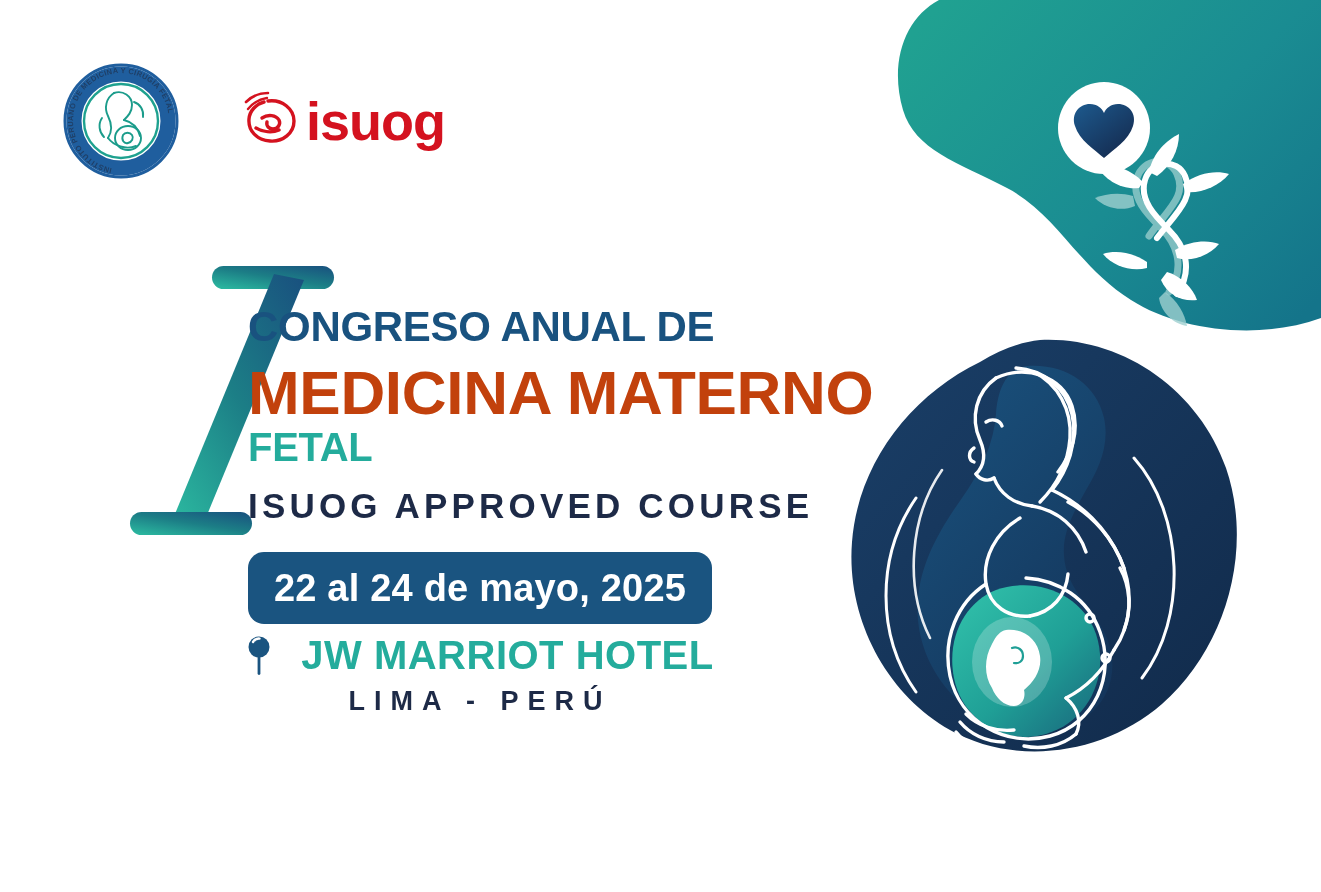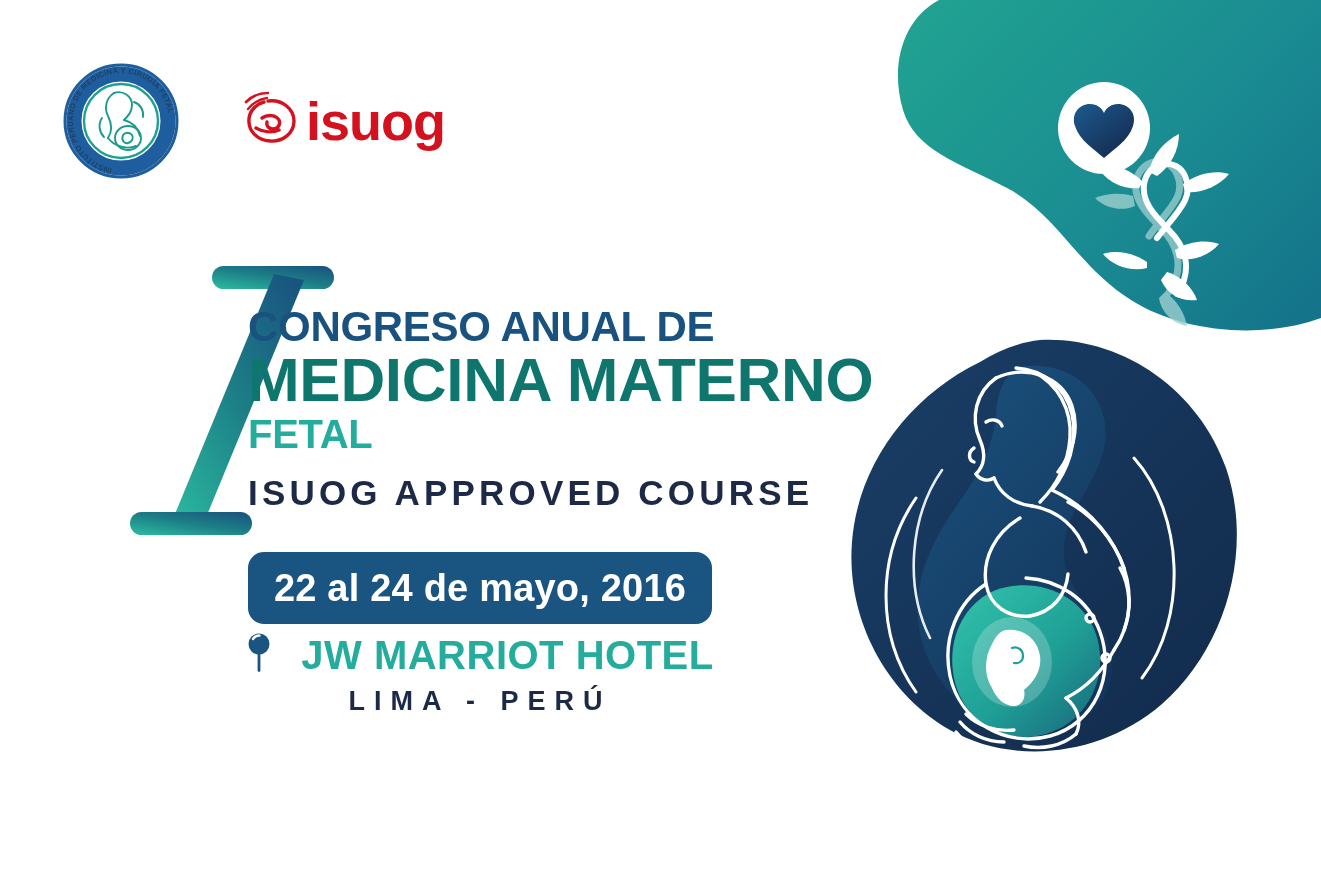--- a/index.html
+++ b/index.html
@@ -65,22 +65,22 @@
     line-height: 0.98;
     white-space: nowrap;
     margin: 0;
   }
   .tl-1 {
     font-size: 42px;
     color: #19527f;
   }
   .tl-2 {
     font-size: 62px;
-    color: #0f766e;
-    margin-top: 3px;
+    color: #c2410c;
+    margin-top: 16px;
   }
   .tl-3 {
     font-size: 40px;
     color: #24ac9c;
     margin-top: 4px;
   }
   .subtitle {
     margin: 19px 0 0 0;
     font-size: 35px;
     font-weight: 700;
@@ -110,20 +110,21 @@
     white-space: nowrap;
   }
 
   
   .venue-row {
     position: absolute;
     left: 248px;
     top: 633px;
     width: 464px;
     display: flex;
+    align-items: center;
     justify-content: center;
     gap: 29px;
   }
   .pin-icon { width: 26px; height: 40px; display: block; flex: none; }
   .venue-name {
     font-size: 40px;
     font-weight: 700;
     color: #24ac9c;
     letter-spacing: 0.5px;
     white-space: nowrap;
@@ -328,21 +329,21 @@
     <div class="title-lines">
       <p class="tl tl-1">CONGRESO ANUAL DE</p>
       <p class="tl tl-2">MEDICINA MATERNO</p>
       <p class="tl tl-3">FETAL</p>
       <p class="subtitle">ISUOG APPROVED COURSE</p>
     </div>
 
   </div>
 
   <div class="date-badge">
-    <span>22 al 24 de mayo, 2016</span>
+    <span>22 al 24 de mayo, 2025</span>
   </div>
 
   <div class="venue-row">
     <svg class="pin-icon" viewBox="0 0 26 40" xmlns="http://www.w3.org/2000/svg">
       <circle cx="13" cy="11" r="10.5" fill="#1a5480"></circle>
       <path d="M 7 6 C 8.5 3.6 11 2.4 13.5 2.6" fill="none" stroke="#ffffff" stroke-width="2.4" stroke-linecap="round"></path>
       <rect x="11.6" y="18" width="2.8" height="21" rx="1.4" fill="#1a5480"></rect>
     </svg>
     <div class="venue-name">JW MARRIOT HOTEL</div>
   </div>

